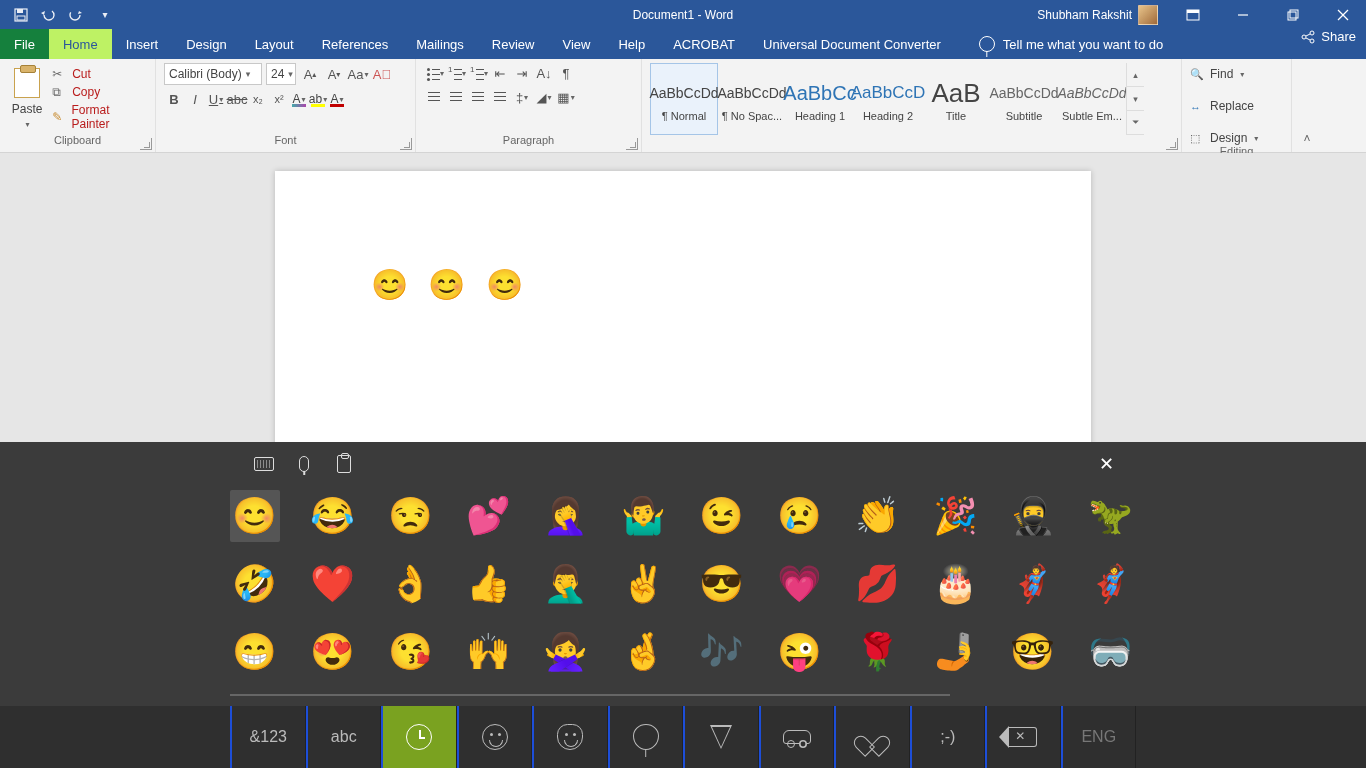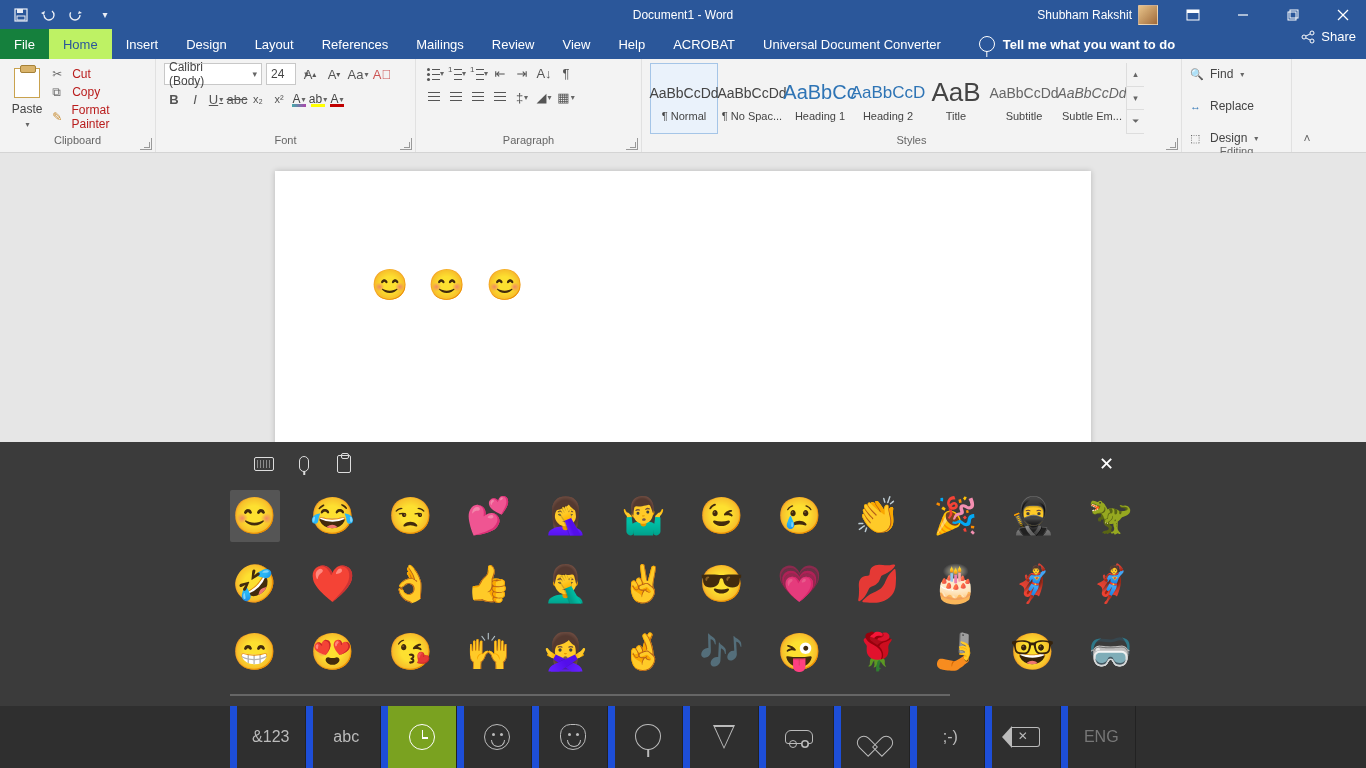--- a/index.html
+++ b/index.html
@@ -13,21 +13,21 @@
 .titlebar .right { position: absolute; right: 0; display: flex; align-items: center; gap: 4px; padding-right: 0; }
 .titlebar .user { display: flex; align-items: center; gap: 6px; padding: 0 8px; }
 .titlebar .avatar { width: 20px; height: 20px; background: linear-gradient(135deg,#e7c38a,#a06a3a); border: 1px solid rgba(255,255,255,.4); }
 .titlebar .winbtn { width: 46px; height: 29px; display: flex; align-items: center; justify-content: center; color: #fff; }
 
 
 .ribbon-tabs { height: 30px; background: #2b579a; display: flex; align-items: stretch; color: #fff; font-size: 13px; position: relative; }
 .ribbon-tabs .tab { padding: 0 14px; display: flex; align-items: center; cursor: pointer; }
 .ribbon-tabs .tab.file { background: #15803d; }
 .ribbon-tabs .tab.active { background: #bef264; color: #2b579a; }
-.ribbon-tabs .tellme { display: flex; align-items: center; gap: 8px; margin-left: 24px; color: #fff; font-weight: bold; }
+.ribbon-tabs .tellme { display: flex; align-items: center; gap: 8px; margin-left: 24px; color: #fff; }
 .ribbon-tabs .tellme .bulb { width: 16px; height: 16px; border: 1.4px solid #fff; border-radius: 50%; position: relative; }
 .ribbon-tabs .tellme .bulb:after { content:""; position:absolute; width:1.4px; height:6px; background:#fff; left:50%; top:100%; transform:translateX(-50%);}
 .ribbon-tabs .share { position: absolute; right: 10px; display: flex; align-items: flex-end; gap: 6px; }
 
 
 .ribbon { height: 94px; background: #f3f3f3; border-bottom: 1px solid #d4d4d4; display: flex; font-size: 12px; color: #444; }
 .group { border-right: 1px solid #e1e1e1; padding: 4px 8px 2px 8px; display: flex; flex-direction: column; justify-content: space-between; position: relative; }
 .group .label { text-align: center; color: #666; font-size: 11px; height: 16px; }
 .group .dlg { position: absolute; right: 3px; bottom: 2px; width: 12px; height: 12px; border: 1px solid #999; border-left: none; border-top: none; }
 .group .dlg:after { content:""; position:absolute; right:1px; bottom:1px; width:5px; height:5px; border-right:1px solid #999; border-bottom:1px solid #999; }
@@ -39,21 +39,21 @@
 .paste .ico:before { content:""; position:absolute; top:-4px; left:5px; width:14px; height:6px; background:#d9b36a; border:1px solid #a58138; border-radius:2px;}
 .cliplist { display: flex; flex-direction: column; justify-content: center; gap: 4px; margin-left: 6px; color: #b91c1c; }
 .cliplist .row { display: flex; align-items: center; gap: 6px; }
 .smico { width: 14px; height: 14px; display:inline-block; }
 .scissors:before { content:"✂"; font-size:12px; color:#666;}
 .copyico:before { content:"⧉"; font-size:12px; color:#666;}
 .brush:before { content:"✎"; font-size:12px; color:#c78a2e;}
 
 
 .font .row1 { display: flex; align-items: center; gap: 4px; }
-.combo { height: 22px; border: 1px solid #c8c8c8; background: #fff; display: flex; align-items: center; padding: 0 4px; font-size: 12px; gap: 16px; }
+.combo { height: 22px; border: 1px solid #c8c8c8; background: #fff; display: flex; align-items: center; padding: 0 4px; font-size: 12px; }
 .combo .caret { margin-left: 4px; font-size: 9px; color: #666; }
 .font .fontname { width: 98px; }
 .font .fontsize { width: 30px; justify-content: space-between; }
 .sicon { width: 20px; height: 20px; display: flex; align-items: center; justify-content: center; color: #555; font-size: 13px; }
 .font .row2 { display: flex; align-items: center; gap: 1px; margin-top: 4px; }
 .sicon.bold { font-weight: bold; }
 .sicon.italic { font-style: italic; }
 .sicon.under { text-decoration: underline; }
 .sicon.strike { text-decoration: line-through; }
 .sicon.sub { font-size: 11px; }
@@ -115,21 +115,21 @@
 .clipico{width:14px;height:18px;border:1.5px solid #ddd;border-radius:2px;position:relative;}
 .clipico:before{content:"";position:absolute;top:-3px;left:3px;width:6px;height:4px;border:1.5px solid #ddd;border-radius:2px;}
 
 .ep-grid { padding: 4px 230px 0 230px; }
 .ep-row { display:flex; gap: 28px; margin-bottom: 16px; }
 .ecell { width: 52px; height: 52px; display:flex; align-items:center; justify-content:center; font-size: 36px; border-radius:2px; cursor:pointer;}
 .ecell.sel { background: #555; }
 .ep-scroll { height:2px; background:#666; margin: 0 230px 0 230px; width: 720px;}
 
 .ep-cats { position:absolute; bottom:0; left:0; right:0; height: 62px; background:#2f2f2f; display:flex; padding: 0 230px; }
-.catbtn { width: 76px; height: 62px; display:flex; align-items:center; justify-content:center; color:#bbb; font-size: 20px; border-right: 1px solid #222; border-left: 7px solid #1d4ed8; }
+.catbtn { width: 76px; height: 62px; display:flex; align-items:center; justify-content:center; color:#bbb; font-size: 20px; border-right: 1px solid #222; border-left: 2px solid #1d4ed8; }
 .catbtn.active { background: #7aa220; color:#fff; }
 .catbtn.text { font-size: 16px; }
 .cicon { width:26px; height:26px; border:1.6px solid #bbb; border-radius:50%; position:relative;}
 .catbtn.active .cicon { border-color:#fff;}
 .cicon.clock:after{content:"";position:absolute;left:50%;top:20%;width:1.6px;height:8px;background:#bbb;}
 .cicon.clock:before{content:"";position:absolute;left:50%;top:50%;width:6px;height:1.6px;background:#bbb;}
 .catbtn.active .cicon.clock:after,.catbtn.active .cicon.clock:before{background:#fff;}
 .cicon.face:before{content:"";position:absolute;left:7px;top:8px;width:3px;height:3px;background:#bbb;border-radius:50%;box-shadow:8px 0 0 #bbb;}
 .cicon.face:after{content:"";position:absolute;left:6px;top:15px;width:12px;height:6px;border:1.6px solid #bbb;border-top:none;border-radius:0 0 10px 10px;}
 .cicon.balloon{border-radius:50% 50% 50% 50% / 45% 45% 55% 55%;}
@@ -367,21 +367,20 @@
       <div class="swatch em">
           <div class="prev">AaBbCcDd</div>
           <div class="name">Subtle Em...</div>
         </div>
       <div class="more">
           <div>▴</div>
           <div>▾</div>
           <div>⏷</div>
         </div>
     </div>
-    <div class="label">Styles</div>
     <div class="dlg"></div>
   </div>
 
   <div class="group editing" style="width:110px;">
     <div class="body">
       <div class="row">
           <span class="smico findico"></span>
           <span>Find</span>
           <span class="caret-sm">▾</span>
         </div>

